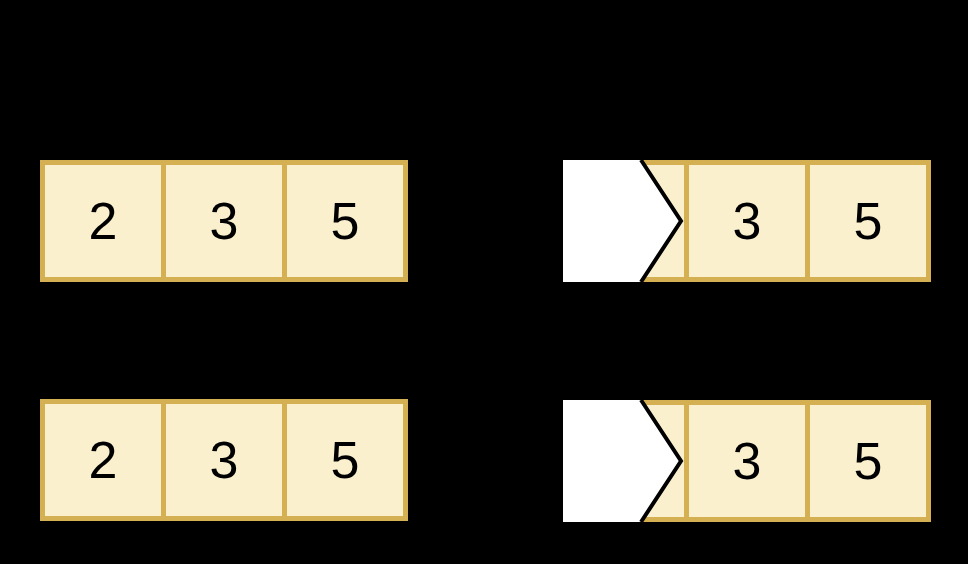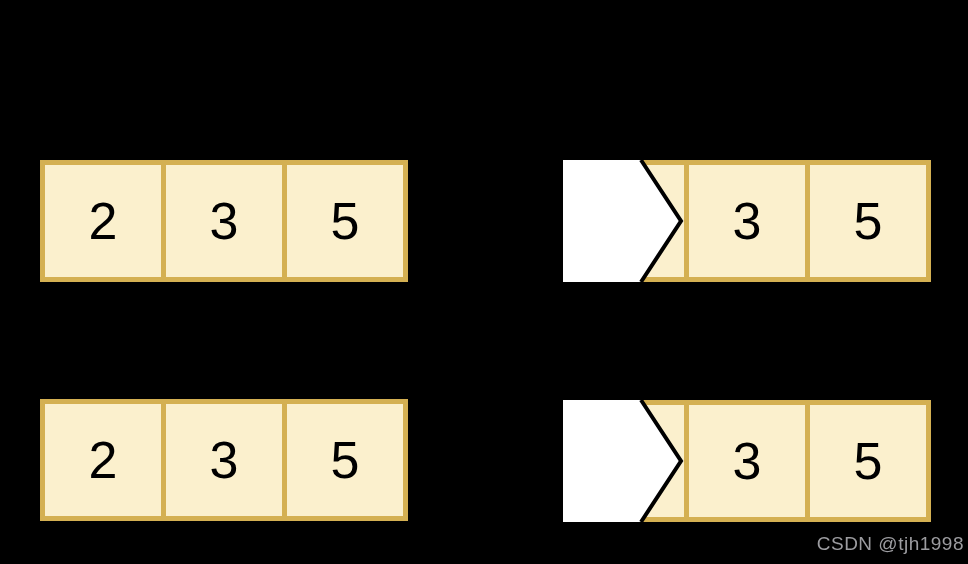--- a/index.html
+++ b/index.html
@@ -111,15 +111,14 @@
       </div>
     <div class="cell">
         <span>5</span>
       </div>
     <svg class="pointer-svg" viewBox="0 0 122 122" xmlns="http://www.w3.org/2000/svg">
       <polygon points="0,0 78,0 118,61 78,122 0,122" fill="#FFFFFF" stroke="none"></polygon>
       <polyline points="78,0 118,61 78,122" fill="none" stroke="#000000" stroke-width="4" stroke-linejoin="miter"></polyline>
     </svg>
   </div>
 
-  <div class="watermark">CSDN @tjh1998</div>
 
 </div>
 
 </body></html>

